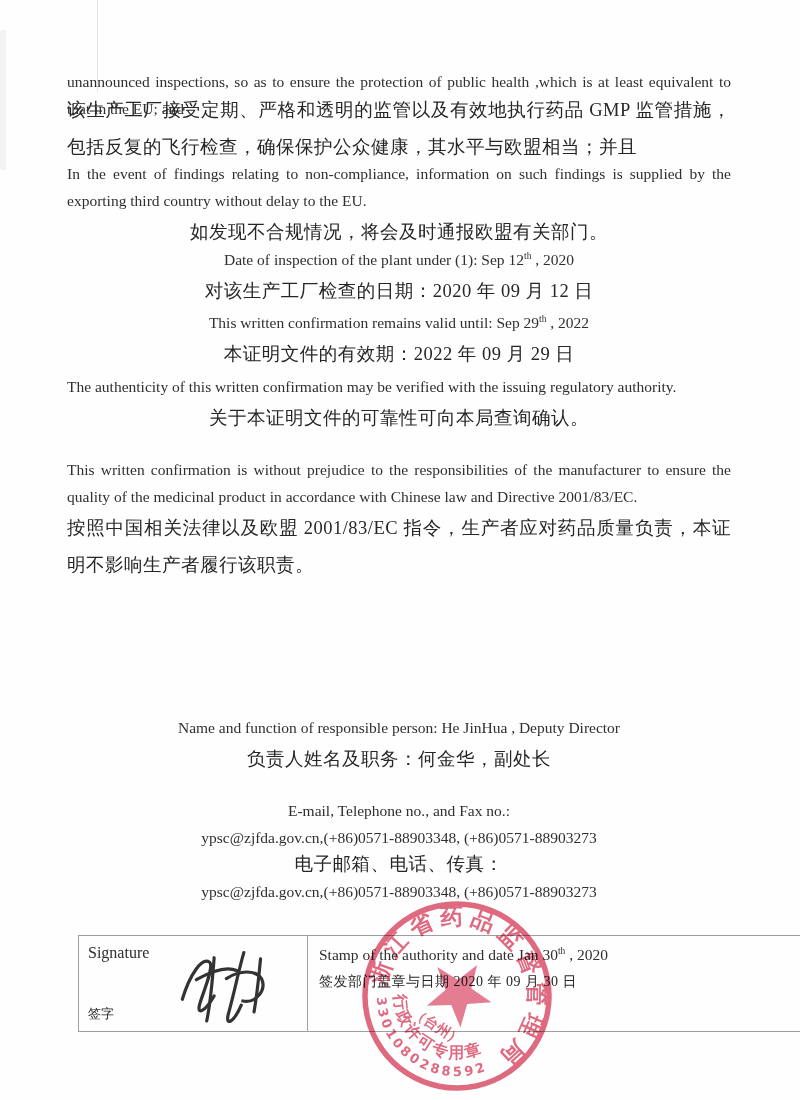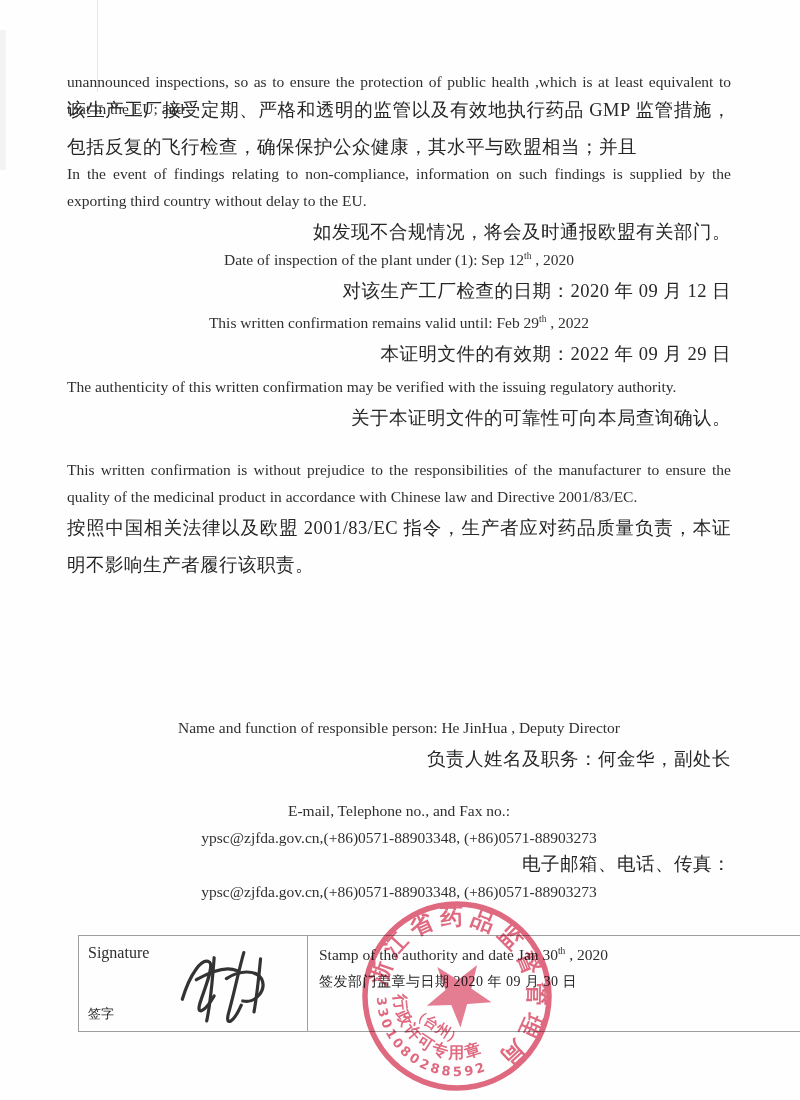--- a/index.html
+++ b/index.html
@@ -18,21 +18,21 @@
     font-family:"Liberation Serif","DejaVu Serif",serif;
     font-size:15.5px; line-height:27px; color:#2f2f2f;
     text-align:justify;
   }
   .en.noj { text-align:center; }
   .zh {
     font-family:"Liberation Serif","DejaVu Sans",sans-serif;
     font-size:18.5px; line-height:37px; color:#262626;
     text-align:justify; letter-spacing:0.5px;
   }
-  .zh.noj { text-align:right; }
+  .zh.noj { text-align:center; }
   .sup { font-size:9.5px; vertical-align:super; line-height:0; }
   
   .scanline-v { position:absolute; left:97px; top:0; width:1px; height:92px; background:#e6e6e6; }
   .scansmudge { position:absolute; left:0; top:30px; width:6px; height:140px; background:#f3f3f3; }
   
   .sig-table {
     position:absolute; left:78px; top:935px; width:728px; height:97px;
     border:1px solid #9f9f9f; display:flex;
   }
   .sig-cell {
@@ -76,21 +76,21 @@
     <div class="en">In the event of findings relating to non-compliance, information on such findings is supplied by the exporting third country without delay to the EU.</div>
     <div class="zh noj">如发现不合规情况，将会及时通报欧盟有关部门。</div>
   </div>
 
   <div class="blk" style="top:246px;">
     <div class="en noj"><span>Date of inspection of the plant under (1): Sep 12</span><span class="sup">th</span><span> , 2020</span></div>
     <div class="zh noj">对该生产工厂检查的日期：2020 年 09 月 12 日</div>
   </div>
 
   <div class="blk" style="top:309px;">
-    <div class="en noj"><span>This written confirmation remains valid until: Feb 29</span><span class="sup">th</span><span> , 2022</span></div>
+    <div class="en noj"><span>This written confirmation remains valid until: Sep 29</span><span class="sup">th</span><span> , 2022</span></div>
     <div class="zh noj">本证明文件的有效期：2022 年 09 月 29 日</div>
   </div>
 
   <div class="blk" style="top:373px;">
     <div class="en">The authenticity of this written confirmation may be verified with the issuing regulatory authority.</div>
     <div class="zh noj">关于本证明文件的可靠性可向本局查询确认。</div>
   </div>
 
   <div class="blk" style="top:456px;">
     <div class="en">This written confirmation is without prejudice to the responsibilities of the manufacturer to ensure the quality of the medicinal product in accordance with Chinese law and Directive 2001/83/EC.</div>

